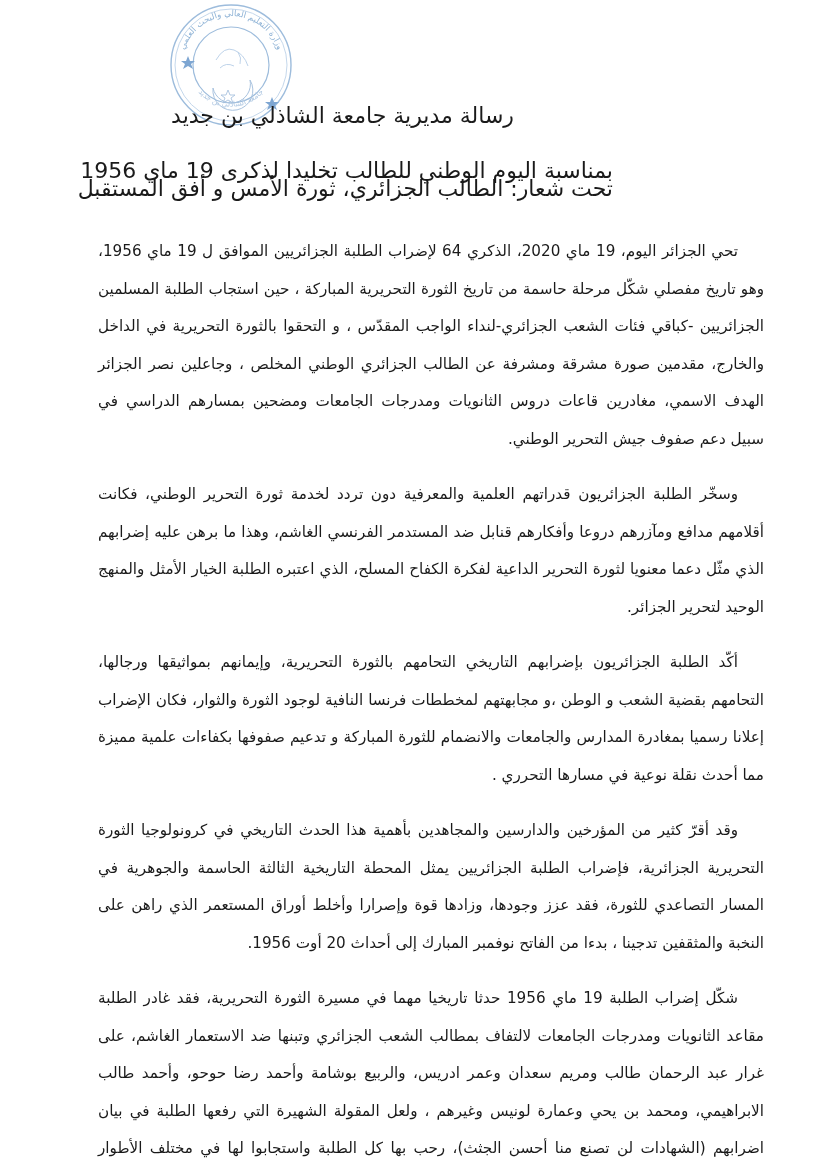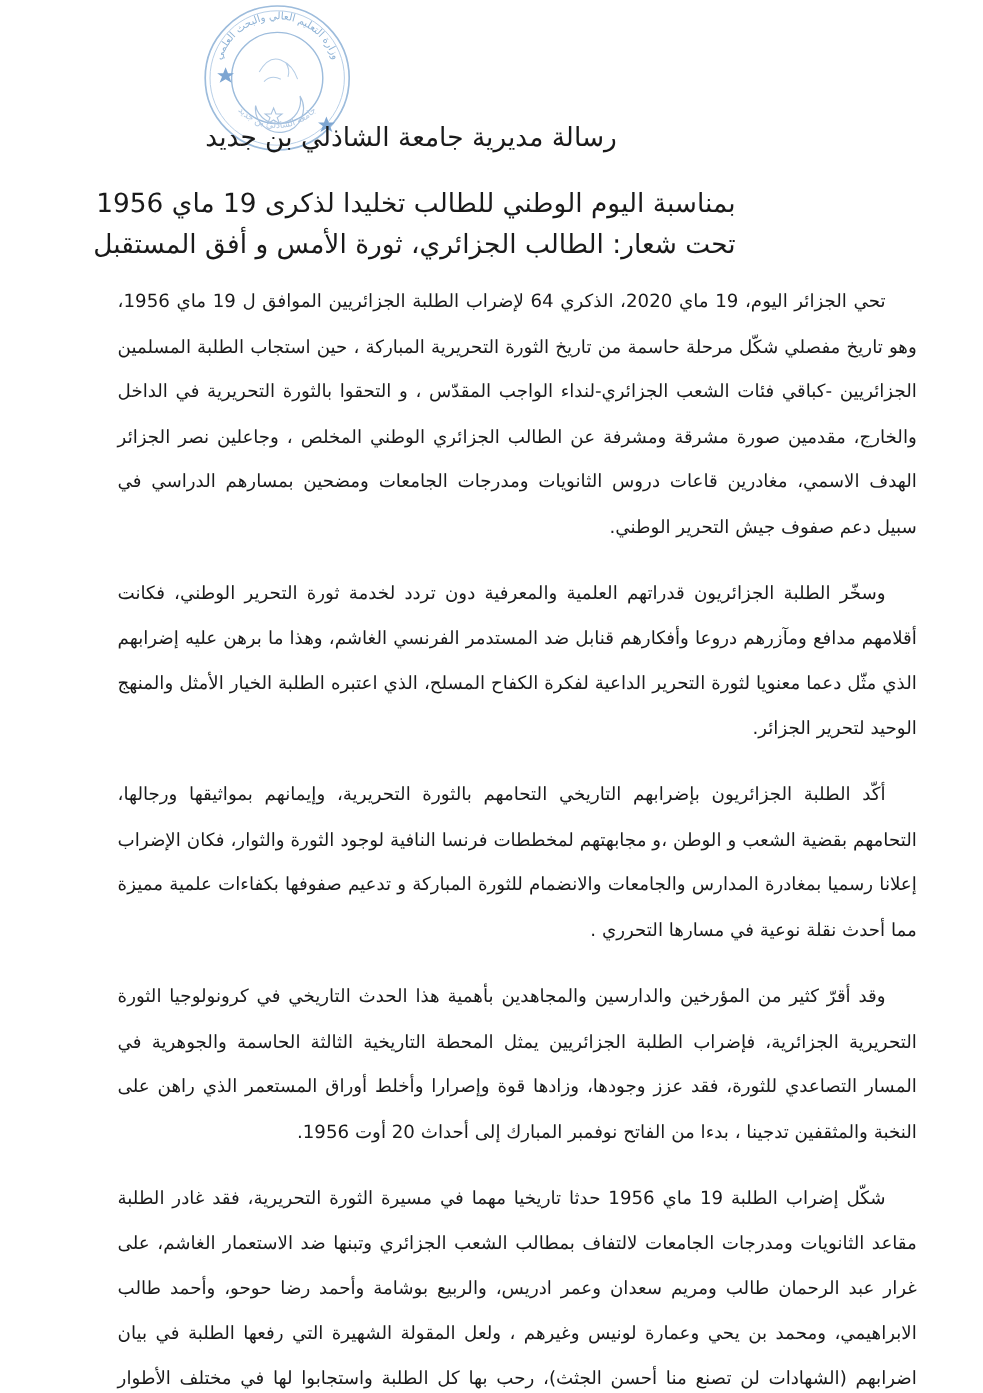--- a/index.html
+++ b/index.html
@@ -11,21 +11,21 @@
     position: absolute; left: 168px; top: 2px; width: 126px; height: 126px;
     pointer-events: none;
   }
   .titles { position: absolute; top: 100px; left: 0; width: 819px; }
   .title-line {
     font-weight: normal; font-size: 22px; direction: rtl; white-space: nowrap;
     position: absolute;
   }
   .t1 { top: 3px; right: 305px; }
   .t2 { top: 48px; right: 206px; margin-top: 10px; }
-  .t3 { top: 92px; right: 206px; }
+  .t3 { top: 76px; right: 206px; }
   .body-text {
     position: absolute; top: 233px; left: 98px; width: 666px;
     direction: rtl; text-align: justify; text-align-last: right;
     font-size: 15.2px; line-height: 37.5px;
   }
   .para { margin: 0 0 18px 0; text-indent: 26px; }
   .para .em { font-weight: normal; }
 </style>
 </head>
 <body>

